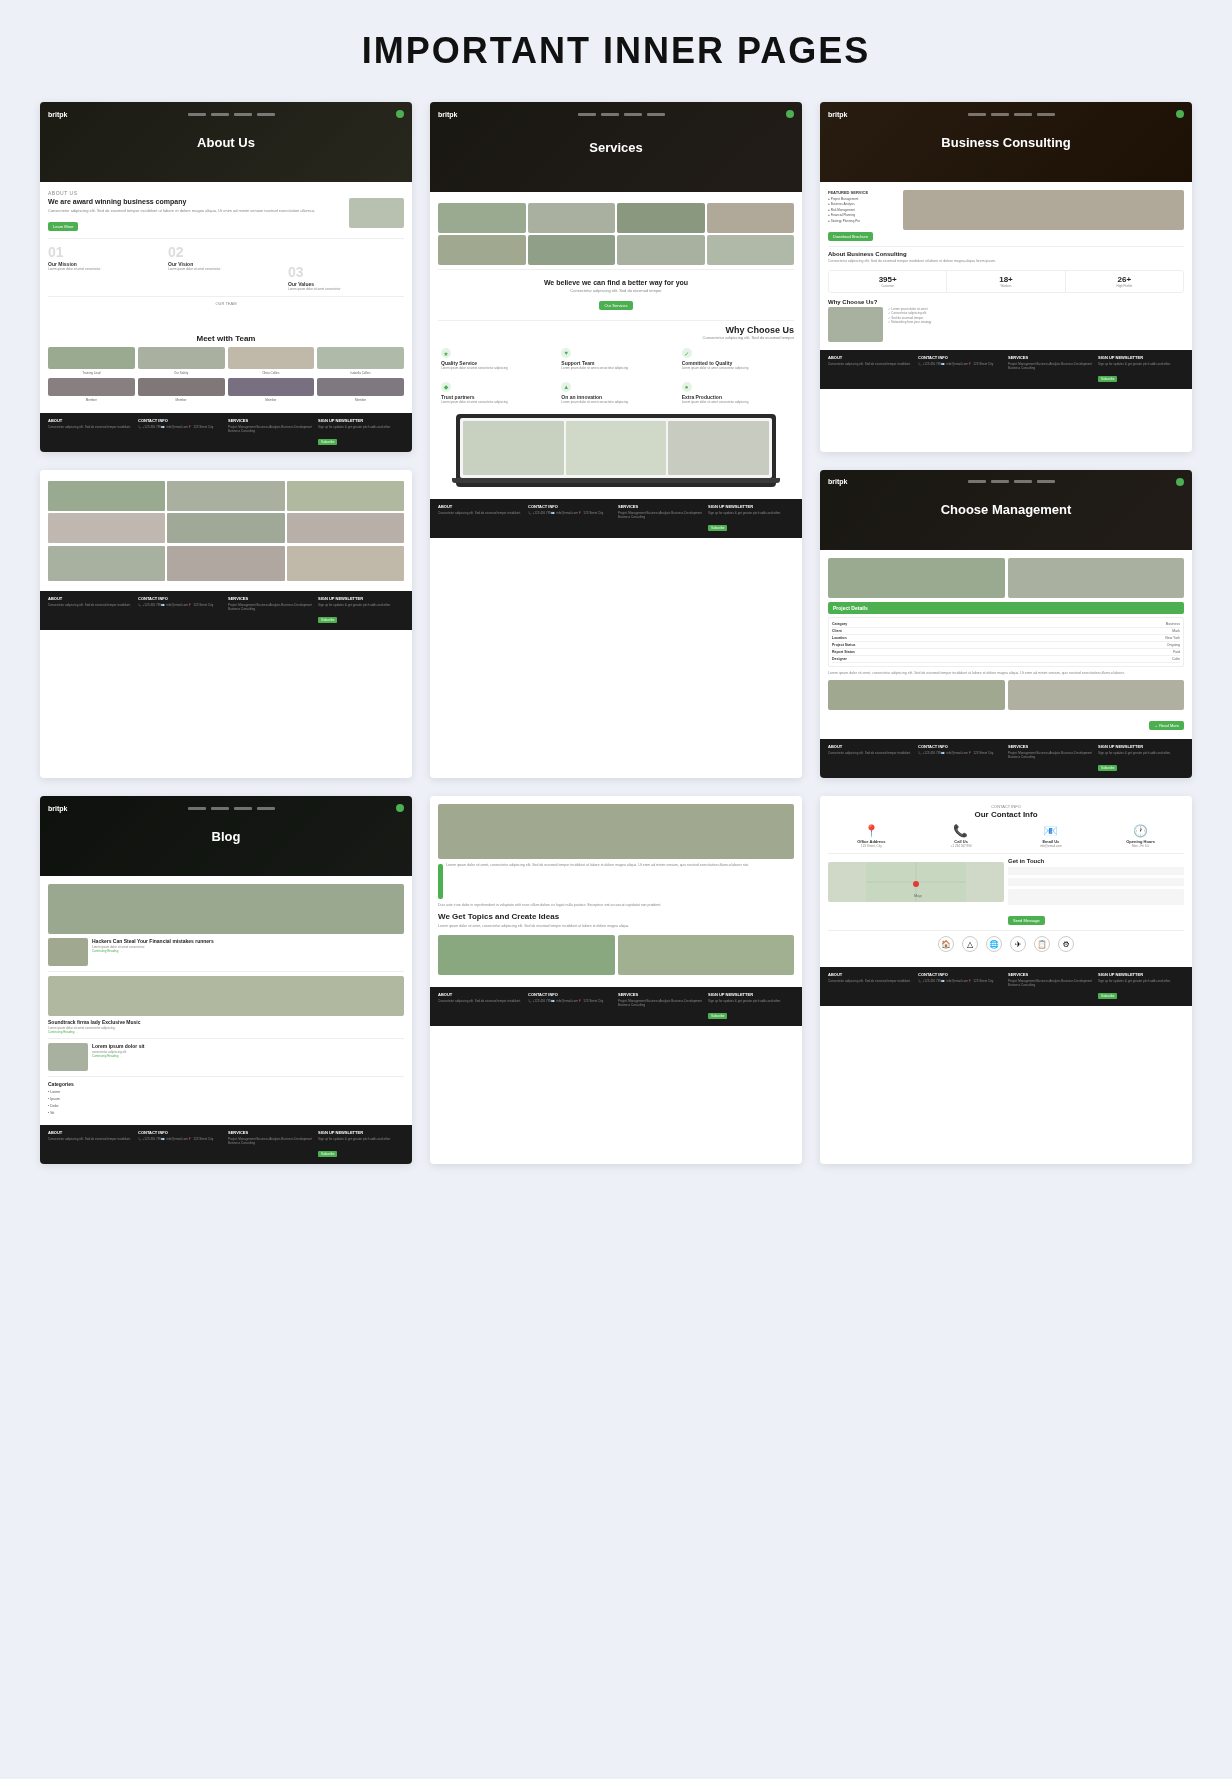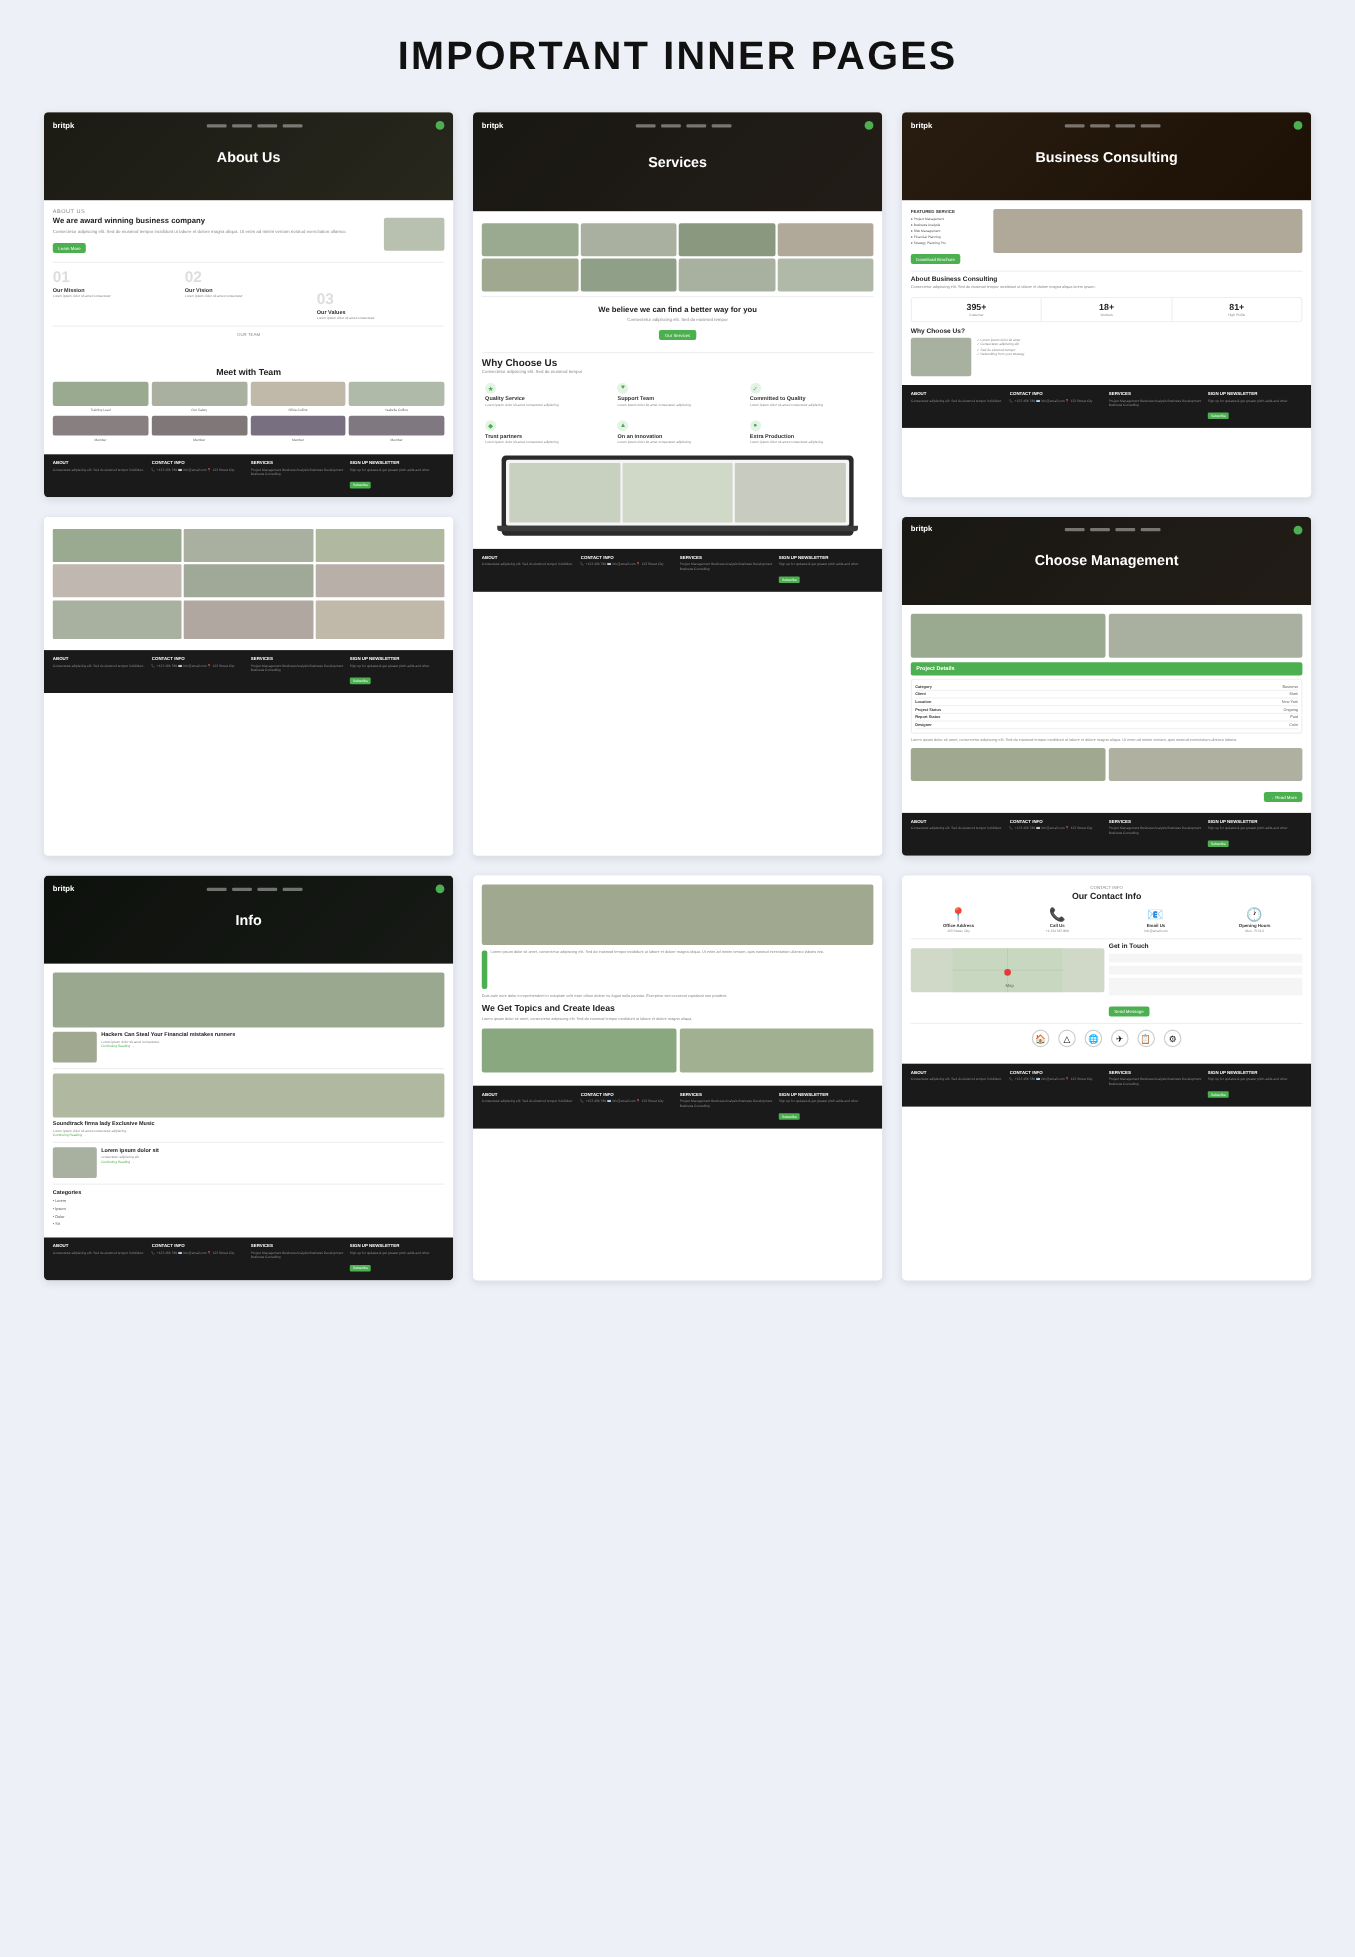--- a/index.html
+++ b/index.html
@@ -514,21 +514,21 @@
         <div class="img-placeholder img-md" style="background:#b0b8a8;"></div>
       </div>
       <div class="divider"></div>
 
       <div class="why-choose">
         <div class="why-choose-title">We believe we can find a better way for you</div>
         <div class="why-choose-sub">Consectetur adipiscing elit. Sed do eiusmod tempor</div>
         <div class="card-btn" style="margin-top:4px;">Our Services</div>
       </div>
       <div class="divider"></div>
-      <div style="text-align:left;margin-bottom:5px;">
+      <div style="text-align:right;margin-bottom:5px;">
         <div style="font-size:9px;font-weight:700;color:#222;">Why Choose Us</div>
         <div style="font-size:4px;color:#888;">Consectetur adipiscing elit. Sed do eiusmod tempor</div>
       </div>
 
       <div style="display:grid;grid-template-columns:1fr 1fr 1fr;gap:5px;margin-bottom:6px;">
         <div class="feature-item">
           <div class="feature-icon">★</div>
           <div class="feature-title">Quality Service</div>
           <div class="feature-text">Lorem ipsum dolor sit amet consectetur adipiscing</div>
         </div>
@@ -634,21 +634,21 @@
       <div style="display:flex;gap:0;margin:6px 0;border:1px solid #eee;border-radius:3px;overflow:hidden;">
         <div class="stat-item" style="padding:4px;border-right:1px solid #eee;">
           <div class="stat-number">395+</div>
           <div class="stat-label">Customer</div>
         </div>
         <div class="stat-item" style="padding:4px;border-right:1px solid #eee;">
           <div class="stat-number">18+</div>
           <div class="stat-label">Workers</div>
         </div>
         <div class="stat-item" style="padding:4px;">
-          <div class="stat-number">81+</div>
+          <div class="stat-number">26+</div>
           <div class="stat-label">High Profile</div>
         </div>
       </div>
       <div style="font-size:6px;font-weight:700;color:#222;margin-bottom:2px;">Why Choose Us?</div>
       <div style="display:flex;gap:5px;align-items:flex-start;">
         <div style="width:55px;">
           <div class="img-placeholder" style="height:35px;background:#a8b0a0;"></div>
         </div>
         <div style="flex:1;">
           <div style="font-size:3px;color:#888;line-height:1.5;">
@@ -824,21 +824,21 @@
       <div class="card-nav">
         <span class="card-logo">britpk</span>
         <div class="card-nav-links">
           <div class="card-nav-link"></div>
             <div class="card-nav-link"></div>
             <div class="card-nav-link"></div>
             <div class="card-nav-link"></div>
         </div>
         <div class="card-nav-dot"></div>
       </div>
-      <span class="card-hero-title">Info</span>
+      <span class="card-hero-title">Blog</span>
     </div>
     <div class="card-body">
 
       <div class="img-placeholder" style="height:50px;background:#9aa890;margin-bottom:4px;"></div>
 
       <div class="blog-post">
         <div class="blog-thumb" style="background:#a0a890;"></div>
         <div class="blog-content">
           <div class="blog-title">Hackers Can Steal Your Financial mistakes runners</div>
           <div class="blog-text">Lorem ipsum dolor sit amet consectetur.</div>

